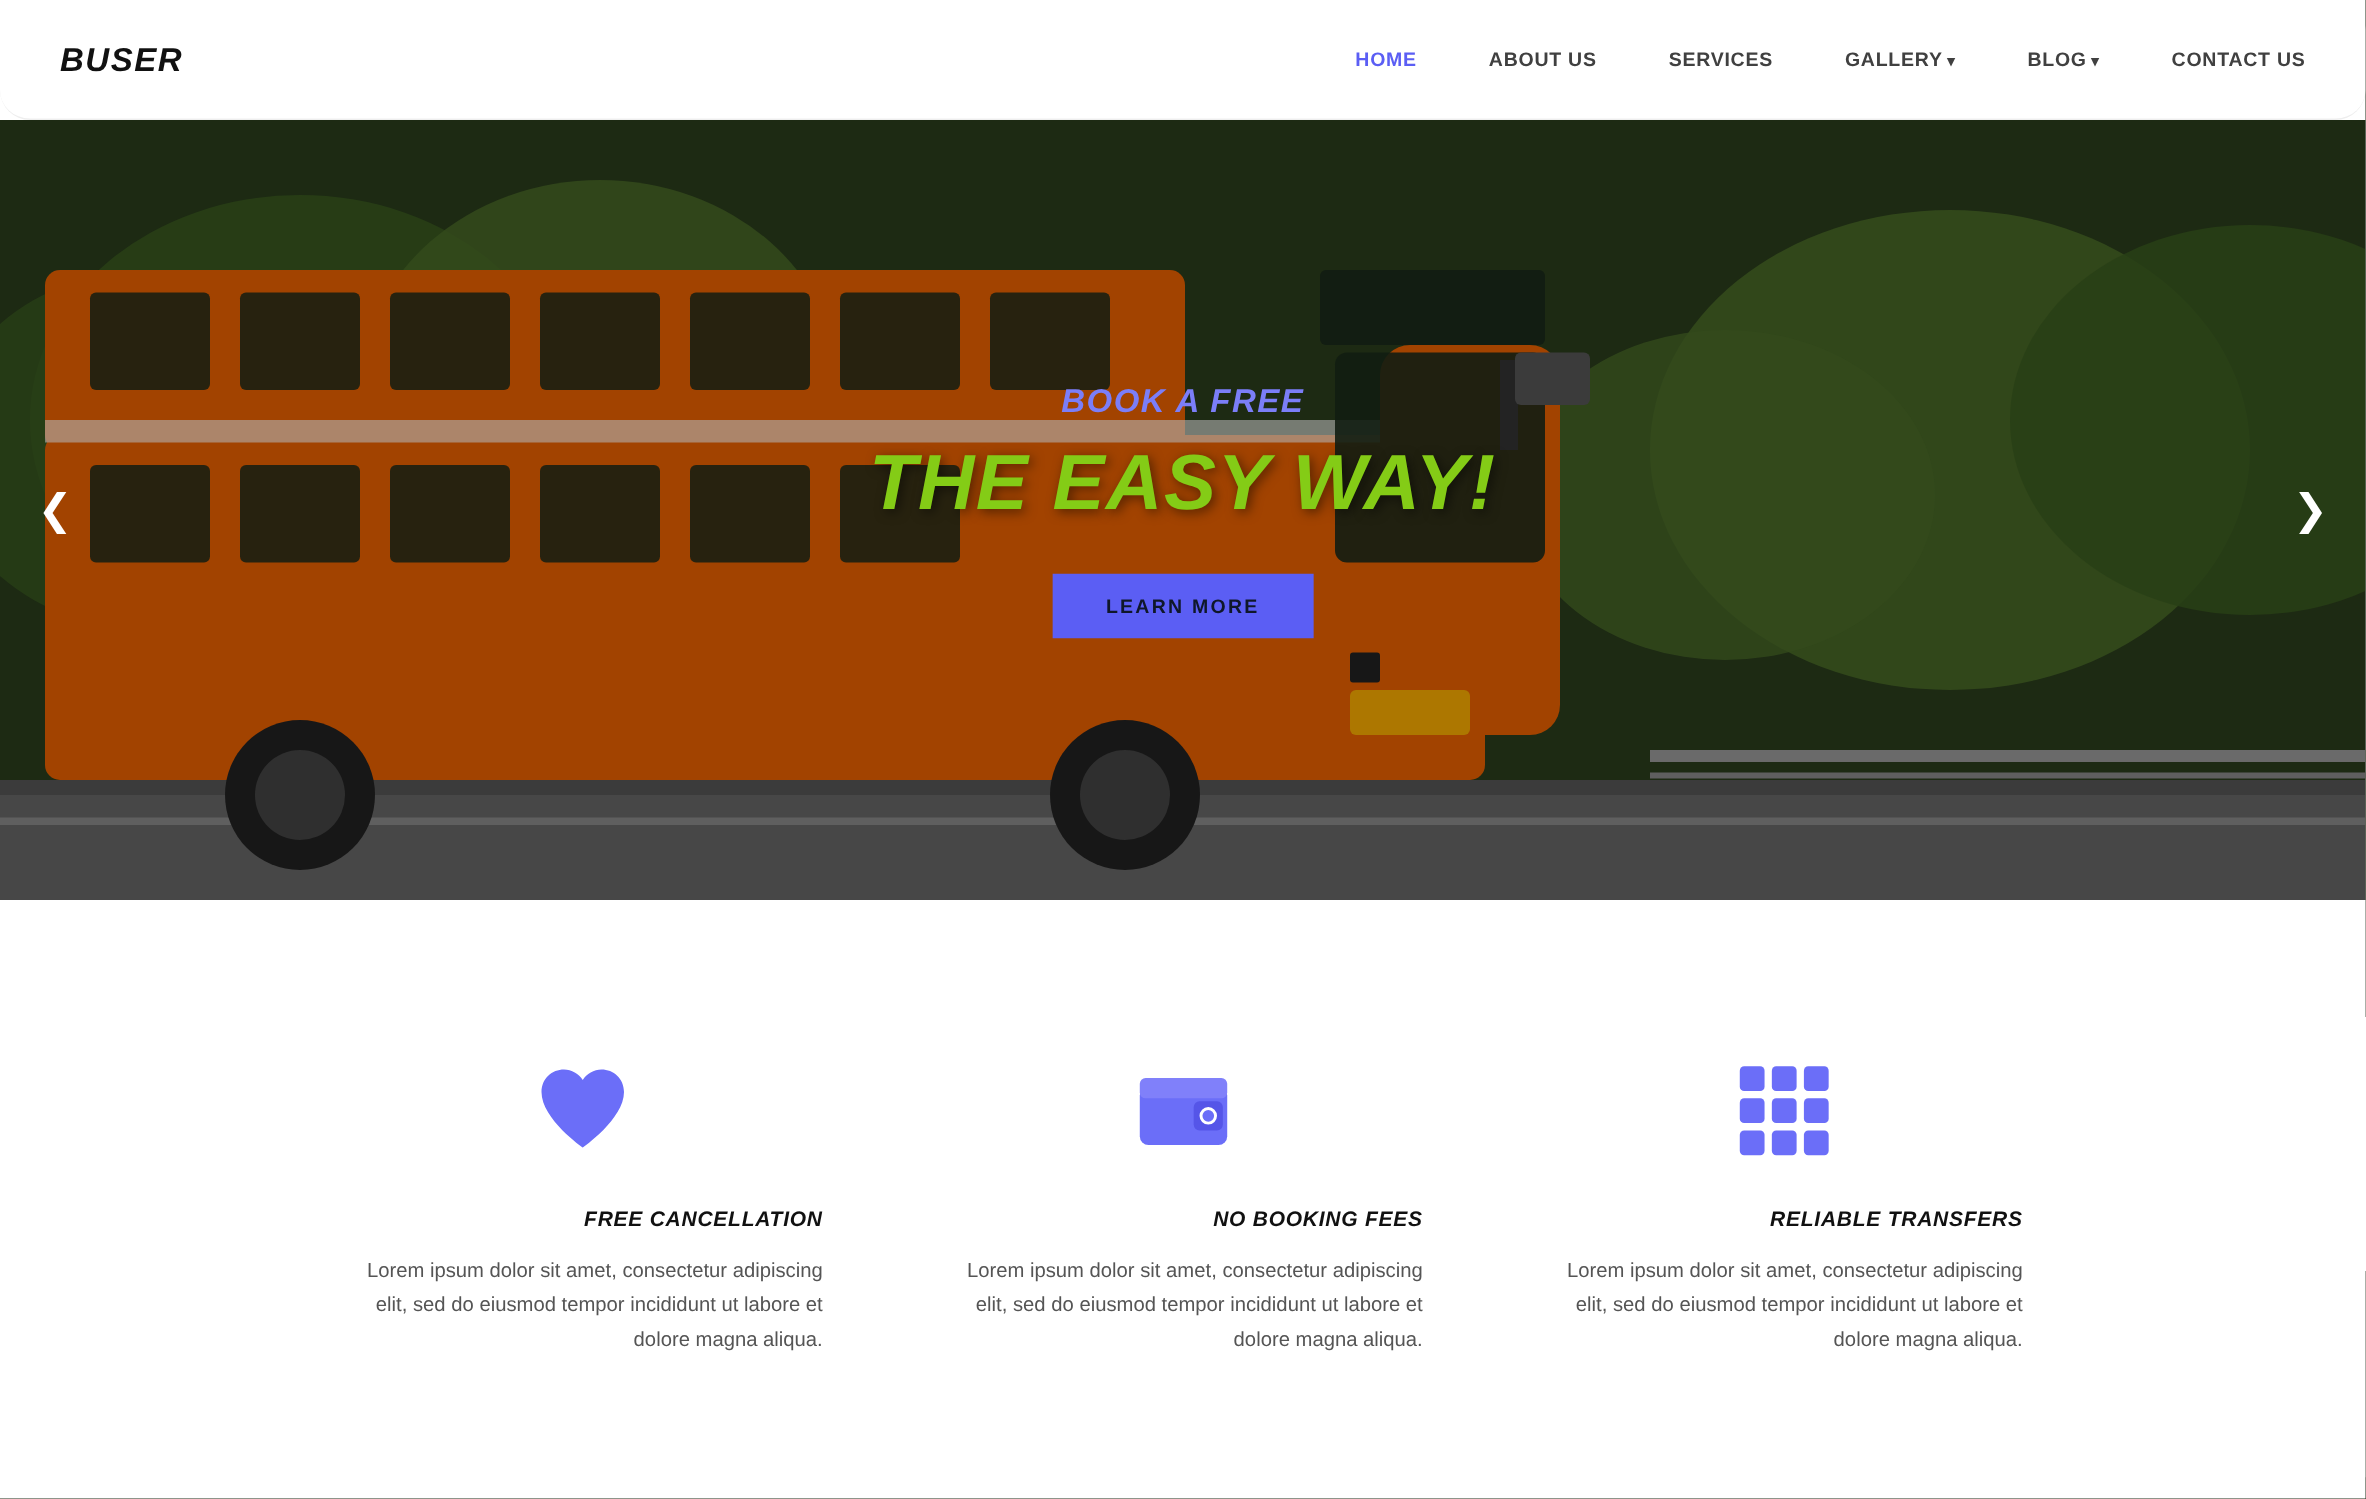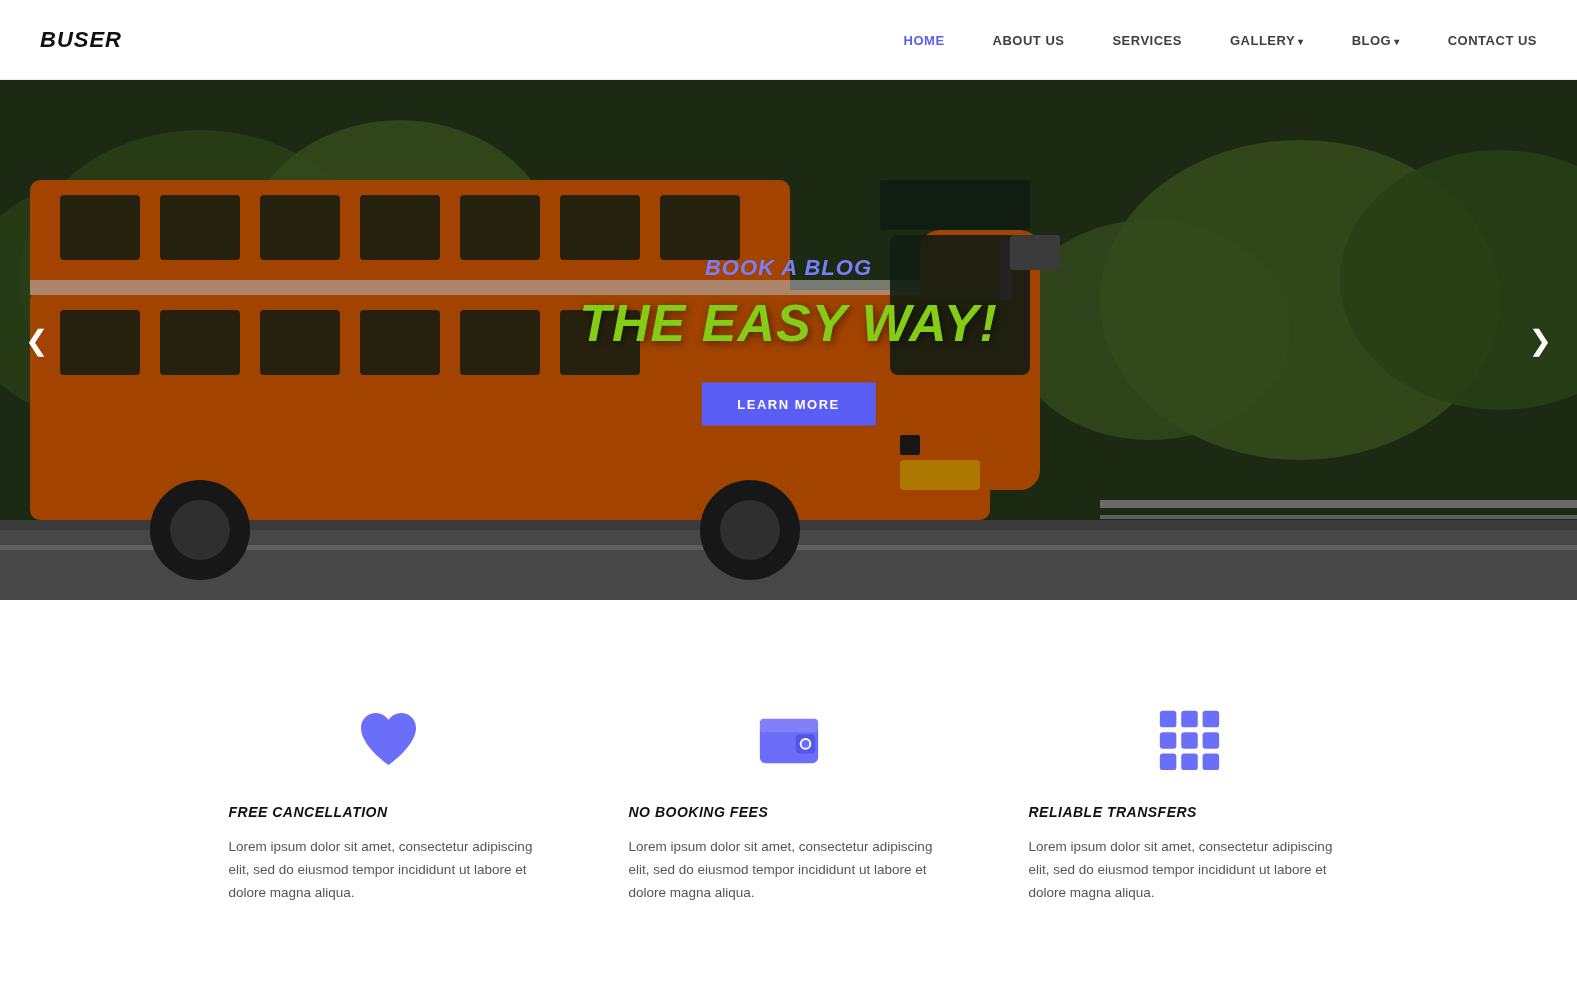--- a/index.html
+++ b/index.html
@@ -7,20 +7,21 @@
 
     
     .navbar {
       display: flex;
       align-items: center;
       justify-content: space-between;
       padding: 0 40px;
       height: 80px;
       background: #fff;
       border-bottom: 1px solid #eee;
+      border-radius: 20px;
     }
     .navbar-brand {
       font-weight: 900;
       font-size: 22px;
       font-style: italic;
       color: #111;
       letter-spacing: 1px;
     }
     .navbar-nav {
       display: flex;
@@ -83,21 +84,21 @@
       font-weight: 900;
       font-style: italic;
       color: #84cc16;
       text-transform: uppercase;
       margin-bottom: 30px;
       letter-spacing: 1px;
       text-shadow: 2px 2px 8px rgba(0,0,0,0.5);
     }
     .hero-btn {
       background: #5b5ef4;
-      color: #ffffff;
+      color: #0f172a;
       border: none;
       padding: 14px 36px;
       font-size: 13px;
       font-weight: 700;
       letter-spacing: 1.5px;
       cursor: pointer;
       text-transform: uppercase;
     }
     .hero-arrow {
       position: absolute;
@@ -119,21 +120,21 @@
     .features {
       padding: 80px 40px 60px;
       display: flex;
       justify-content: center;
       gap: 0;
       background: #fff;
     }
     .feature-item {
       flex: 1;
       max-width: 400px;
-      text-align: left;
+      text-align: right;
       padding: 20px 40px;
     }
     .feature-icon {
       margin-bottom: 24px;
       display: flex;
       justify-content: center;
       align-items: center;
       height: 80px;
     }
     .feature-title {
@@ -243,21 +244,21 @@
       <circle cx="750" cy="450" r="30" fill="#444"></circle>
 
       <rect x="1000" y="160" width="12" height="60" fill="#333"></rect>
       <rect x="1010" y="155" width="50" height="35" rx="4" fill="#555"></rect>
 
       <rect width="1577" height="520" fill="rgba(0,0,0,0.3)"></rect>
     </svg>
   </div>
 
   <div class="hero-content">
-    <p class="hero-subtitle">BOOK A BLOG</p>
+    <p class="hero-subtitle">BOOK A FREE</p>
     <h1 class="hero-title">THE EASY WAY!</h1>
     <button class="hero-btn">LEARN MORE</button>
   </div>
 
   <button class="hero-arrow hero-arrow-left">❮</button>
   <button class="hero-arrow hero-arrow-right">❯</button>
 </section>
 
 <section class="features">
 

